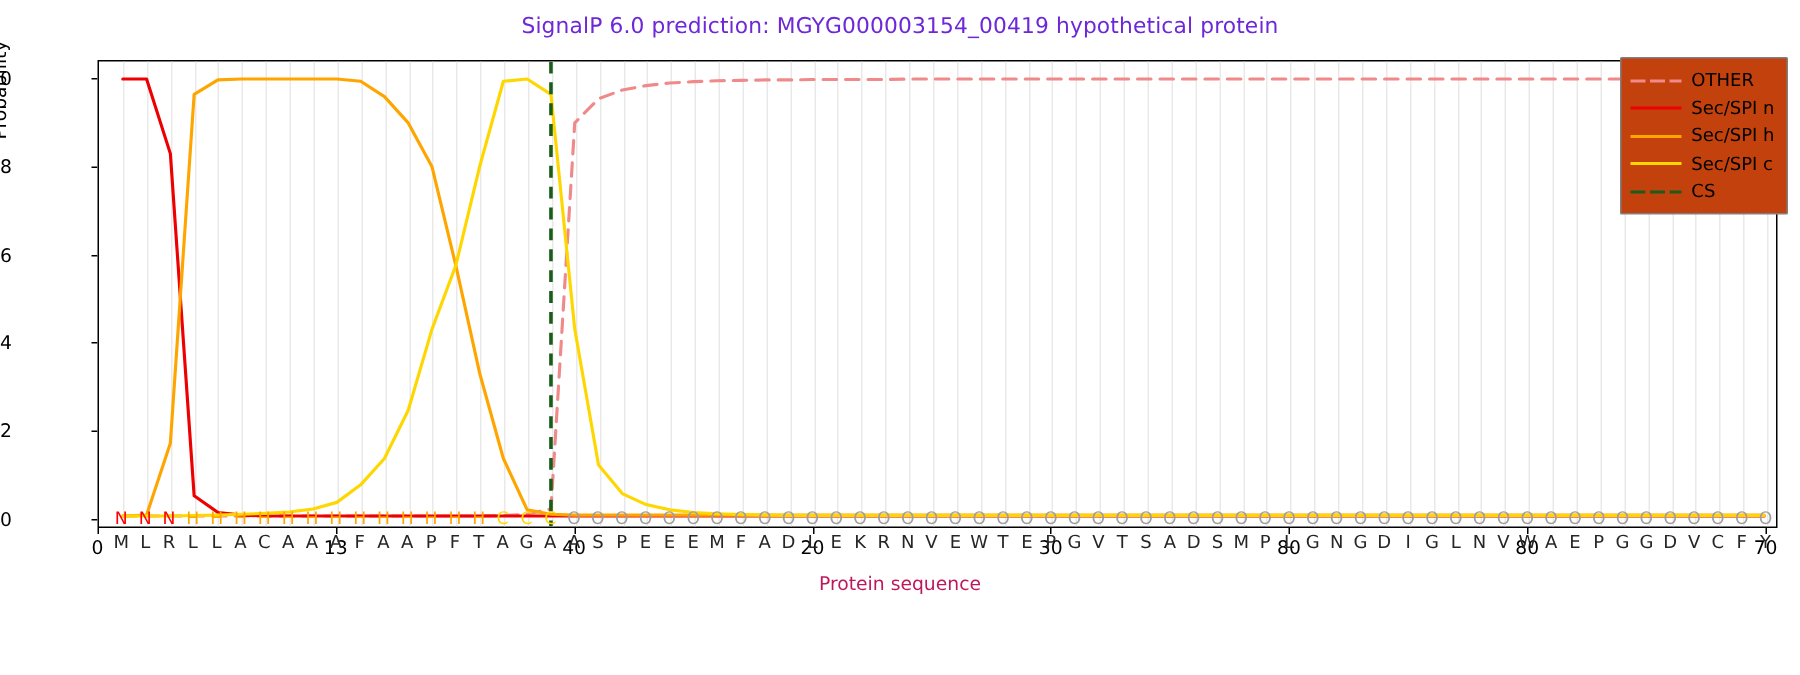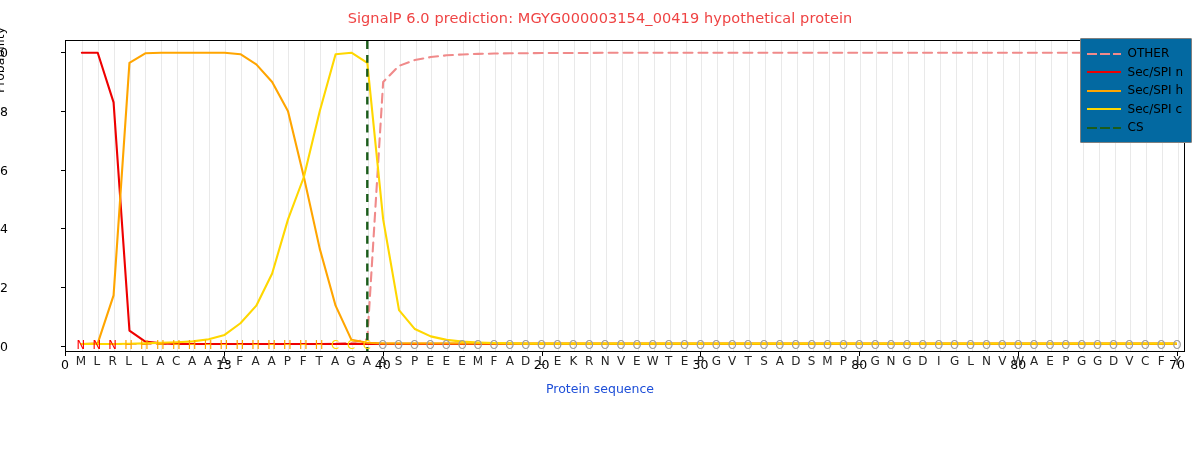--- a/index.html
+++ b/index.html
@@ -1,55 +1,55 @@
 <!DOCTYPE html>
 <html><head>
 <meta charset="utf-8">
 <style>
   html,body{margin:0;padding:0;background:#ffffff;}
   body{width:1200px;height:450px;font-family:"DejaVu Sans",sans-serif;overflow:hidden;}
   #fig{position:relative;width:1200px;height:450px;background:#fff;}
 
   #title{position:absolute;left:0;top:10px;width:1200px;text-align:center;
-         font-size:14.5px;color:#ef4444;letter-spacing:.1px;}
+         font-size:14.5px;color:#6d28d9;letter-spacing:.1px;}
 
   
   #plot{position:absolute;left:65px;top:40px;width:1120px;height:312px;
         border:1.1px solid #000;box-sizing:border-box;background:#fff;overflow:hidden;}
   #grid{position:absolute;inset:0;}
   #grid i{position:absolute;top:0;bottom:0;width:1px;background:#e9e9e9;}
   #curves{position:absolute;inset:0;width:100%;height:100%;}
 
   
   #ylab{position:absolute;left:-8px;top:150px;width:180px;transform:rotate(-90deg);
         transform-origin:left top;text-align:center;font-size:12.5px;color:#000;}
   .ytick{position:absolute;right:1192px;width:60px;text-align:right;font-size:12.5px;color:#000;
          transform:translateY(-50%);}
   .ytickmark{position:absolute;width:4px;height:1px;background:#000;}
 
   
   .xtick{position:absolute;top:357px;width:40px;text-align:center;font-size:12.5px;color:#000;
          transform:translateX(-20px);}
   .xtickmark{position:absolute;top:352px;width:1px;height:4px;background:#000;}
-  #xlab{position:absolute;top:381px;left:0;width:1200px;text-align:center;font-size:12.5px;color:#1d4ed8;}
+  #xlab{position:absolute;top:381px;left:0;width:1200px;text-align:center;font-size:12.5px;color:#be185d;}
 
   
   #regionrow,#seqrow{position:absolute;left:65px;width:1120px;height:16px;}
   #regionrow{top:337px;}
   #seqrow{top:353px;}
   #regionrow span,#seqrow span{position:absolute;width:16px;margin-left:-8px;text-align:center;
         font-size:11.5px;line-height:16px;}
   #seqrow span{color:#262626;font-size:12px;}
   .r-n{color:#ff0000;}
   .r-h{color:#ffa500;}
   .r-c{color:#ffd700;}
   .r-o{color:#9e9e9e;}
 
   
-  #legend{position:absolute;right:8px;top:38px;border:1px solid #808080;background:#0369a1;
+  #legend{position:absolute;right:8px;top:38px;border:1px solid #808080;background:#c2410c;
           padding:5px 8px 5px 6px;font-size:12px;color:#000;border-radius:1px;}
   #legend .row{display:flex;align-items:center;height:18.5px;}
   #legend .sw{width:34px;height:11px;margin-right:7px;position:relative;flex:0 0 34px;}
   #legend .sw b{position:absolute;left:0;right:0;top:5px;height:2.2px;display:block;}
   #legend .lbl{white-space:nowrap;}
 </style>
 </head>
 <body>
 
 <div id="fig">

